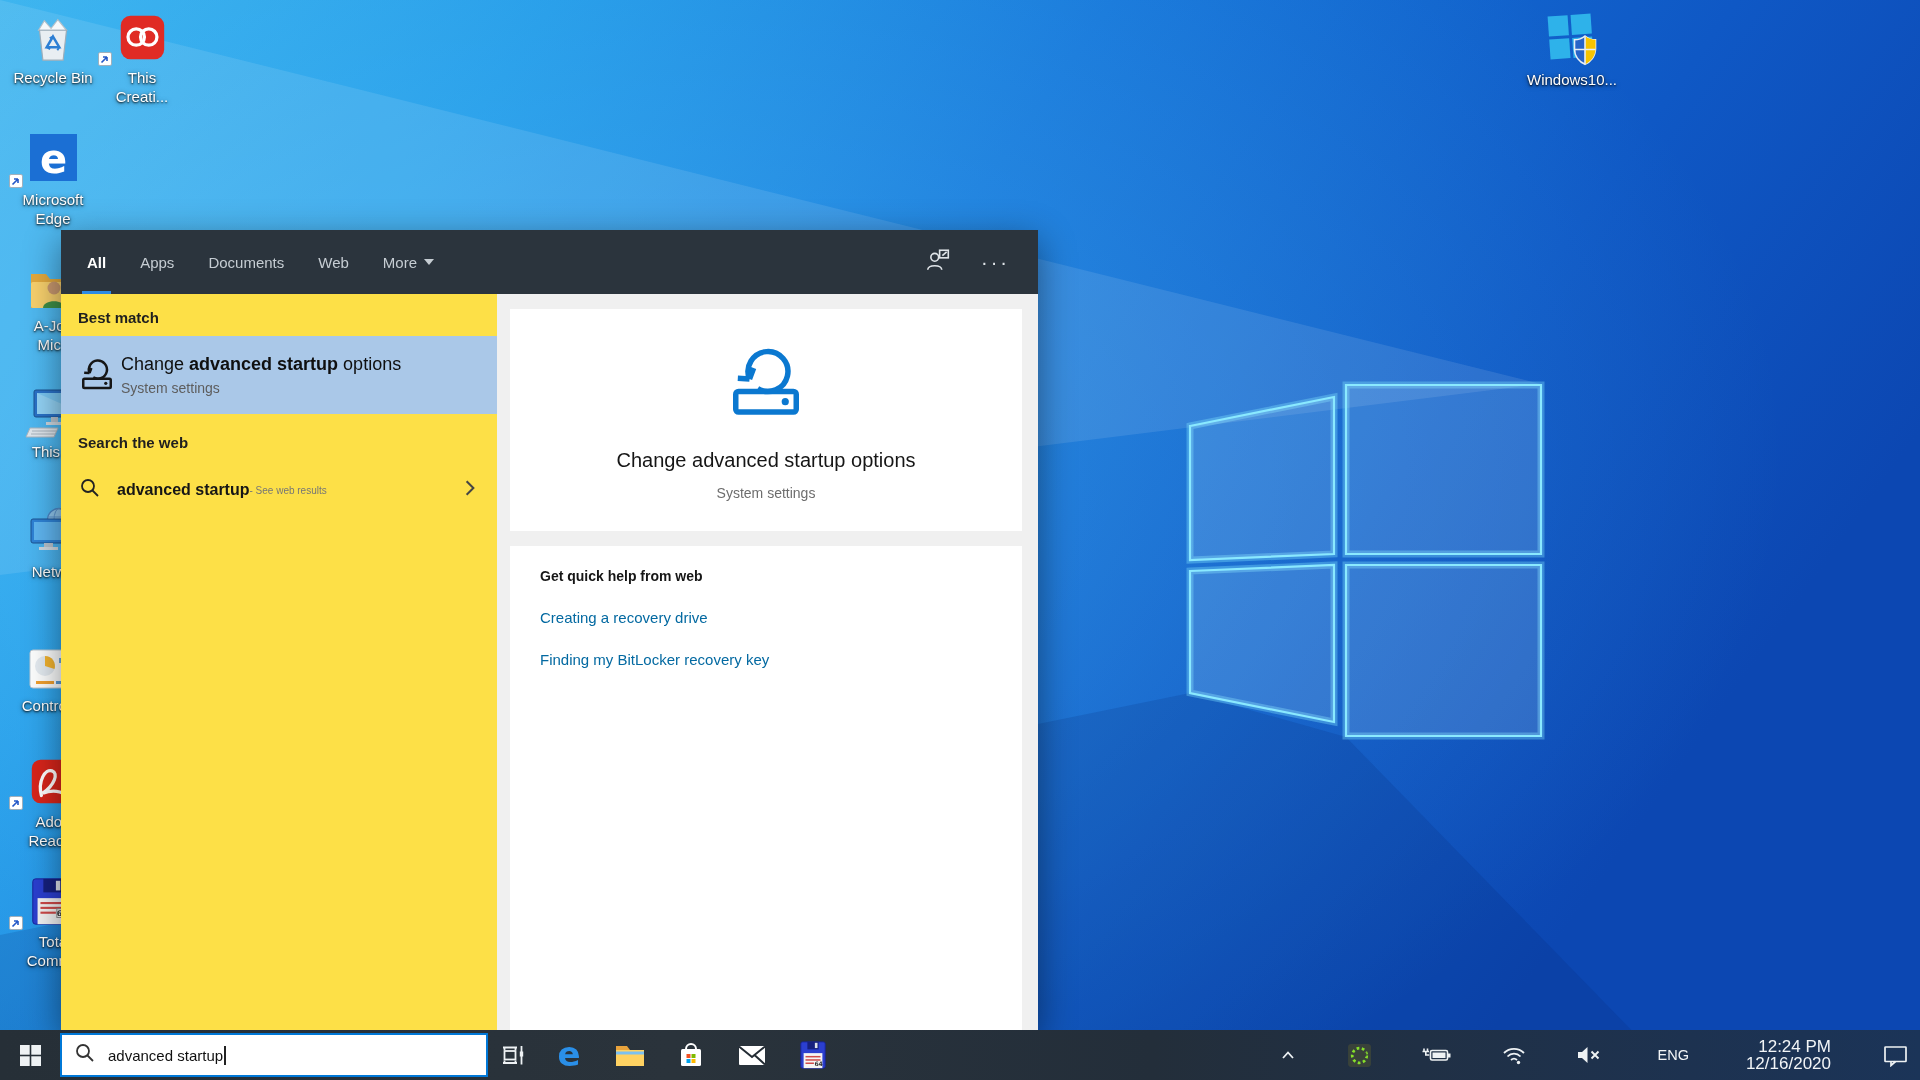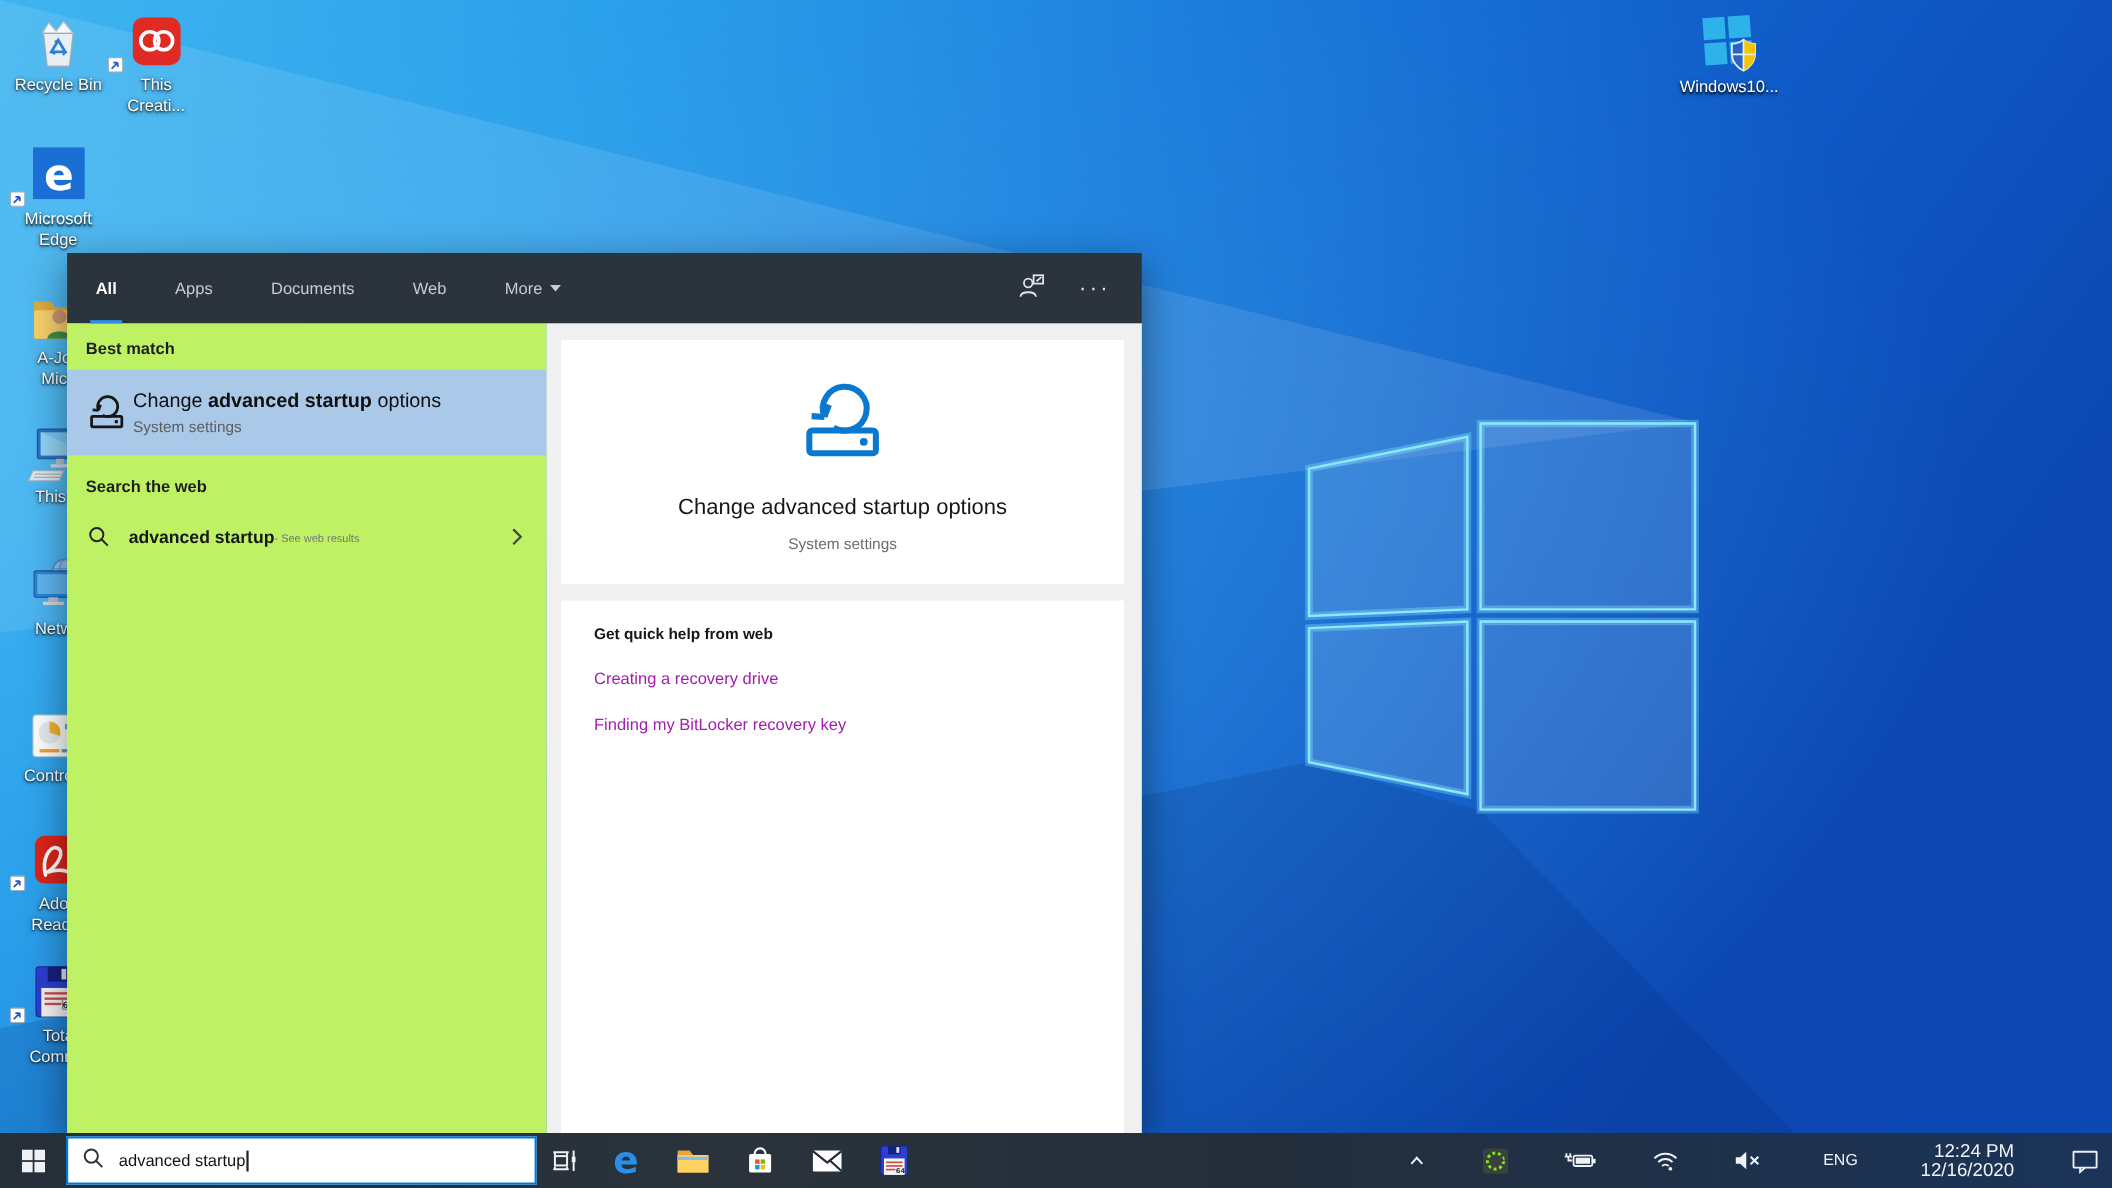--- a/index.html
+++ b/index.html
@@ -13,49 +13,49 @@
   .dicon .img{height:58px;display:flex;align-items:flex-end;justify-content:center;position:relative;}
   .dicon .lbl{margin-top:3px;font-size:15px;color:#fff;line-height:1.25;white-space:pre-line;
               text-shadow:0 1px 2px rgba(0,0,0,.9),0 1px 5px rgba(0,0,0,.55);}
   .badge{position:absolute;left:4px;bottom:0;width:14px;height:14px;background:#fff;
          border:1px solid #9fb0bd;border-radius:2px;display:flex;align-items:center;justify-content:center;}
 
   
   .search-panel{position:absolute;left:61px;top:230px;width:977px;height:800px;
                 box-shadow:0 10px 34px rgba(0,0,0,.45);display:flex;flex-direction:column;}
   .sp-header{height:64px;background:#2b343d;display:flex;align-items:center;flex:0 0 64px;}
-  .sp-tabs{display:flex;height:100%;margin-left:26px;gap:53px;}
+  .sp-tabs{display:flex;height:100%;margin-left:26px;gap:34px;}
   .sp-tab{height:100%;display:flex;align-items:center;font-size:15px;color:#c6cdd3;position:relative;cursor:pointer;}
   .sp-tab.active{color:#fff;font-weight:bold;}
   .sp-tab.active::after{content:"";position:absolute;left:-5px;right:-5px;bottom:0;height:3px;background:#2e8be4;}
   .sp-tab .dd{width:0;height:0;border-left:5px solid transparent;border-right:5px solid transparent;
               border-top:6px solid #c6cdd3;margin-left:7px;}
   .sp-hicons{margin-left:auto;display:flex;align-items:center;gap:30px;padding-right:28px;color:#dfe4e8;}
   .sp-hicons .dots{font-size:20px;letter-spacing:3px;line-height:1;cursor:pointer;}
   .sp-body{flex:1;display:flex;min-height:0;}
-  .sp-left{width:436px;background:#bef264;flex:0 0 436px;}
+  .sp-left{width:436px;background:#fde047;flex:0 0 436px;}
   .sec-lbl{padding:15px 17px 10px;font-size:15px;font-weight:bold;color:#1f1f1f;}
   .best-row{height:78px;background:#aac8e8;display:flex;align-items:center;padding:0 16px;cursor:pointer;}
   .best-row .ic{flex:0 0 44px;color:#161616;}
   .best-row .txt .t1{font-size:18px;color:#0f0f0f;}
   .best-row .txt .t2{font-size:14px;color:#5d5d5d;margin-top:5px;}
   .web-row{height:50px;display:flex;align-items:center;padding:0 18px;margin-top:4px;cursor:pointer;}
   .web-row .q{font-size:16px;font-weight:600;color:#161616;margin-left:16px;}
   .web-row .sfx{font-size:10px;color:#767676;font-weight:400;}
   .web-row .chev{margin-left:auto;}
   .sp-right{flex:1;background:#f0f0f0;padding:15px 16px 0 13px;display:flex;flex-direction:column;gap:7px;}
   .card{background:#fff;}
   .card1{height:222px;flex:0 0 222px;display:flex;flex-direction:column;align-items:center;padding-top:26px;}
   .card1 .title{font-size:20px;color:#161616;margin-top:22px;}
   .card1 .sub{font-size:14px;color:#6d6d6d;margin-top:13px;}
   .card2{height:66px;flex:0 0 66px;display:flex;align-items:center;padding-left:30px;cursor:pointer;margin-top:6px;}
   .card2 .lbl{font-size:15px;color:#1b1b1b;margin-left:16px;}
   .card3{flex:1;margin-top:8px;padding:22px 0 0 30px;}
   .card3 .hd{font-size:14px;font-weight:bold;color:#161616;}
-  .card3 .item{font-size:15px;color:#a21caf;margin-top:25px;cursor:pointer;}
+  .card3 .item{font-size:15px;color:#0369a1;margin-top:25px;cursor:pointer;}
 
   
   .taskbar{position:absolute;left:0;bottom:0;width:1920px;height:50px;display:flex;align-items:center;
            background:linear-gradient(90deg,#262f37 0%,#2a333b 35%,#232e3a 60%,#1d3250 88%,#1b3458 100%);}
   .tb-btn{height:100%;display:flex;align-items:center;justify-content:center;cursor:pointer;}
   .start{width:60px;}
   .tb-search{width:428px;height:44px;background:#fff;border:2px solid #0078d7;display:flex;
              align-items:center;padding:0 12px;cursor:text;}
   .tb-search .val{font-size:15px;color:#111;margin-left:12px;}
   .caret{width:1.5px;height:19px;background:#222;margin-left:1px;animation:blink 1.1s steps(1) infinite;}

